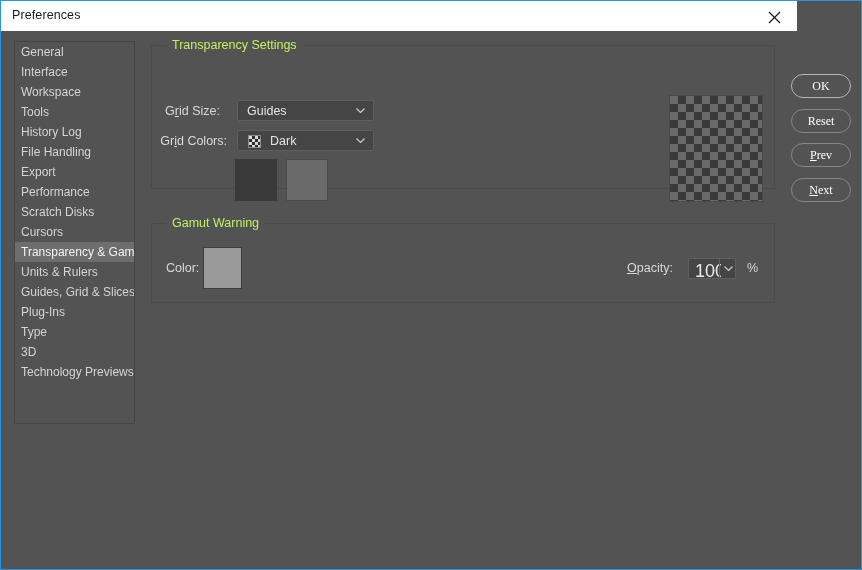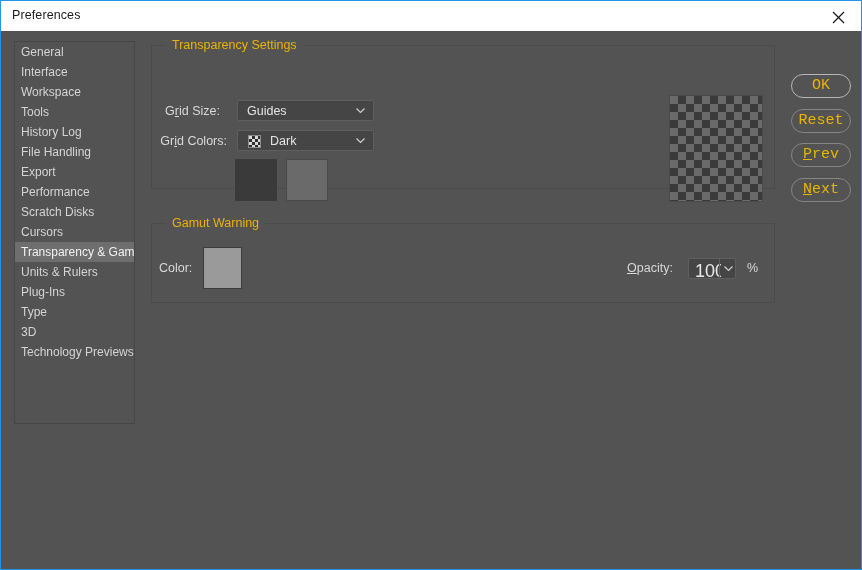--- a/index.html
+++ b/index.html
@@ -22,21 +22,21 @@
     box-sizing: border-box;
     border: 1px solid #2196e8;
     background: #535353;
     overflow: hidden;
   }
 
   
   .titlebar {
     position: absolute;
     left: 0; top: 0;
-    width: 860px;
+    width: 796px;
     height: 30px;
     background: #ffffff;
     border-bottom: 1px solid #e2e2e2;
   }
   .title-text {
     position: absolute;
     left: 11px;
     top: 7px;
     font-size: 12.5px;
     color: #1c1c1c;
@@ -92,21 +92,21 @@
     box-sizing: border-box;
     border: 1px solid #4b4b4b;
   }
   .group-title {
     position: absolute;
     top: -8px;
     left: 14px;
     padding: 0 6px;
     background: #535353;
     font-size: 12.5px;
-    color: #eab308;
+    color: #bef264;
     white-space: nowrap;
   }
   #group-transparency {
     left: 150px; top: 14px;
     width: 624px; height: 144px;
   }
   #group-gamut {
     left: 150px; top: 192px;
     width: 624px; height: 80px;
   }
@@ -240,23 +240,23 @@
   
   .btn {
     position: absolute;
     left: 790px;
     width: 60px;
     height: 24px;
     box-sizing: border-box;
     border: 1px solid #868686;
     border-radius: 12px;
     background: #535353;
-    color: #eab308;
-    font-size: 15px;
-    font-family: Liberation Mono, monospace;
+    color: #ffffff;
+    font-size: 12px;
+    font-family: Liberation Serif, serif;
     text-align: center;
     line-height: 22px;
     cursor: pointer;
     padding: 0;
   }
   .btn.focused { border-color: #b6b6b6; }
   #btn-ok    { top: 43px; }
   #btn-reset { top: 78px; }
   #btn-prev  { top: 112px; }
   #btn-next  { top: 147px; }
@@ -284,20 +284,21 @@
       <div class="side-item">Workspace</div>
       <div class="side-item">Tools</div>
       <div class="side-item">History Log</div>
       <div class="side-item">File Handling</div>
       <div class="side-item">Export</div>
       <div class="side-item">Performance</div>
       <div class="side-item">Scratch Disks</div>
       <div class="side-item">Cursors</div>
       <div class="side-item selected">Transparency &amp; Gamut</div>
       <div class="side-item">Units &amp; Rulers</div>
+      <div class="side-item">Guides, Grid &amp; Slices</div>
       <div class="side-item">Plug-Ins</div>
       <div class="side-item">Type</div>
       <div class="side-item">3D</div>
       <div class="side-item">Technology Previews</div>
     </div>
 
     <div class="group" id="group-transparency">
       <div class="group-title">Transparency Settings</div>
     </div>
 
@@ -320,21 +321,21 @@
 
     <div class="swatch" id="swatch-grid-1"></div>
     <div class="swatch" id="swatch-grid-2"></div>
 
     <div class="preview"></div>
 
     <div class="group" id="group-gamut">
       <div class="group-title">Gamut Warning</div>
     </div>
 
-    <div class="field-label" style="left:158px; top:230px;">Color:</div>
+    <div class="field-label" style="left:165px; top:230px;">Color:</div>
     <div class="swatch" id="swatch-gamut"></div>
 
     <div class="field-label" style="left:626px; top:230px;"><span class="ul">O</span><span>pacity:</span></div>
     <div class="spinner">
       <input class="spinner-value" type="text" value="100" style="">
       <span class="spinner-divider"></span>
       <svg class="spinner-chevron" width="9" height="6" viewBox="0 0 9 6">
         <path d="M0.5 0.5 L4.5 4.5 L8.5 0.5" fill="none" stroke="#cfcfcf" stroke-width="1.2"></path>
       </svg>
     </div>

